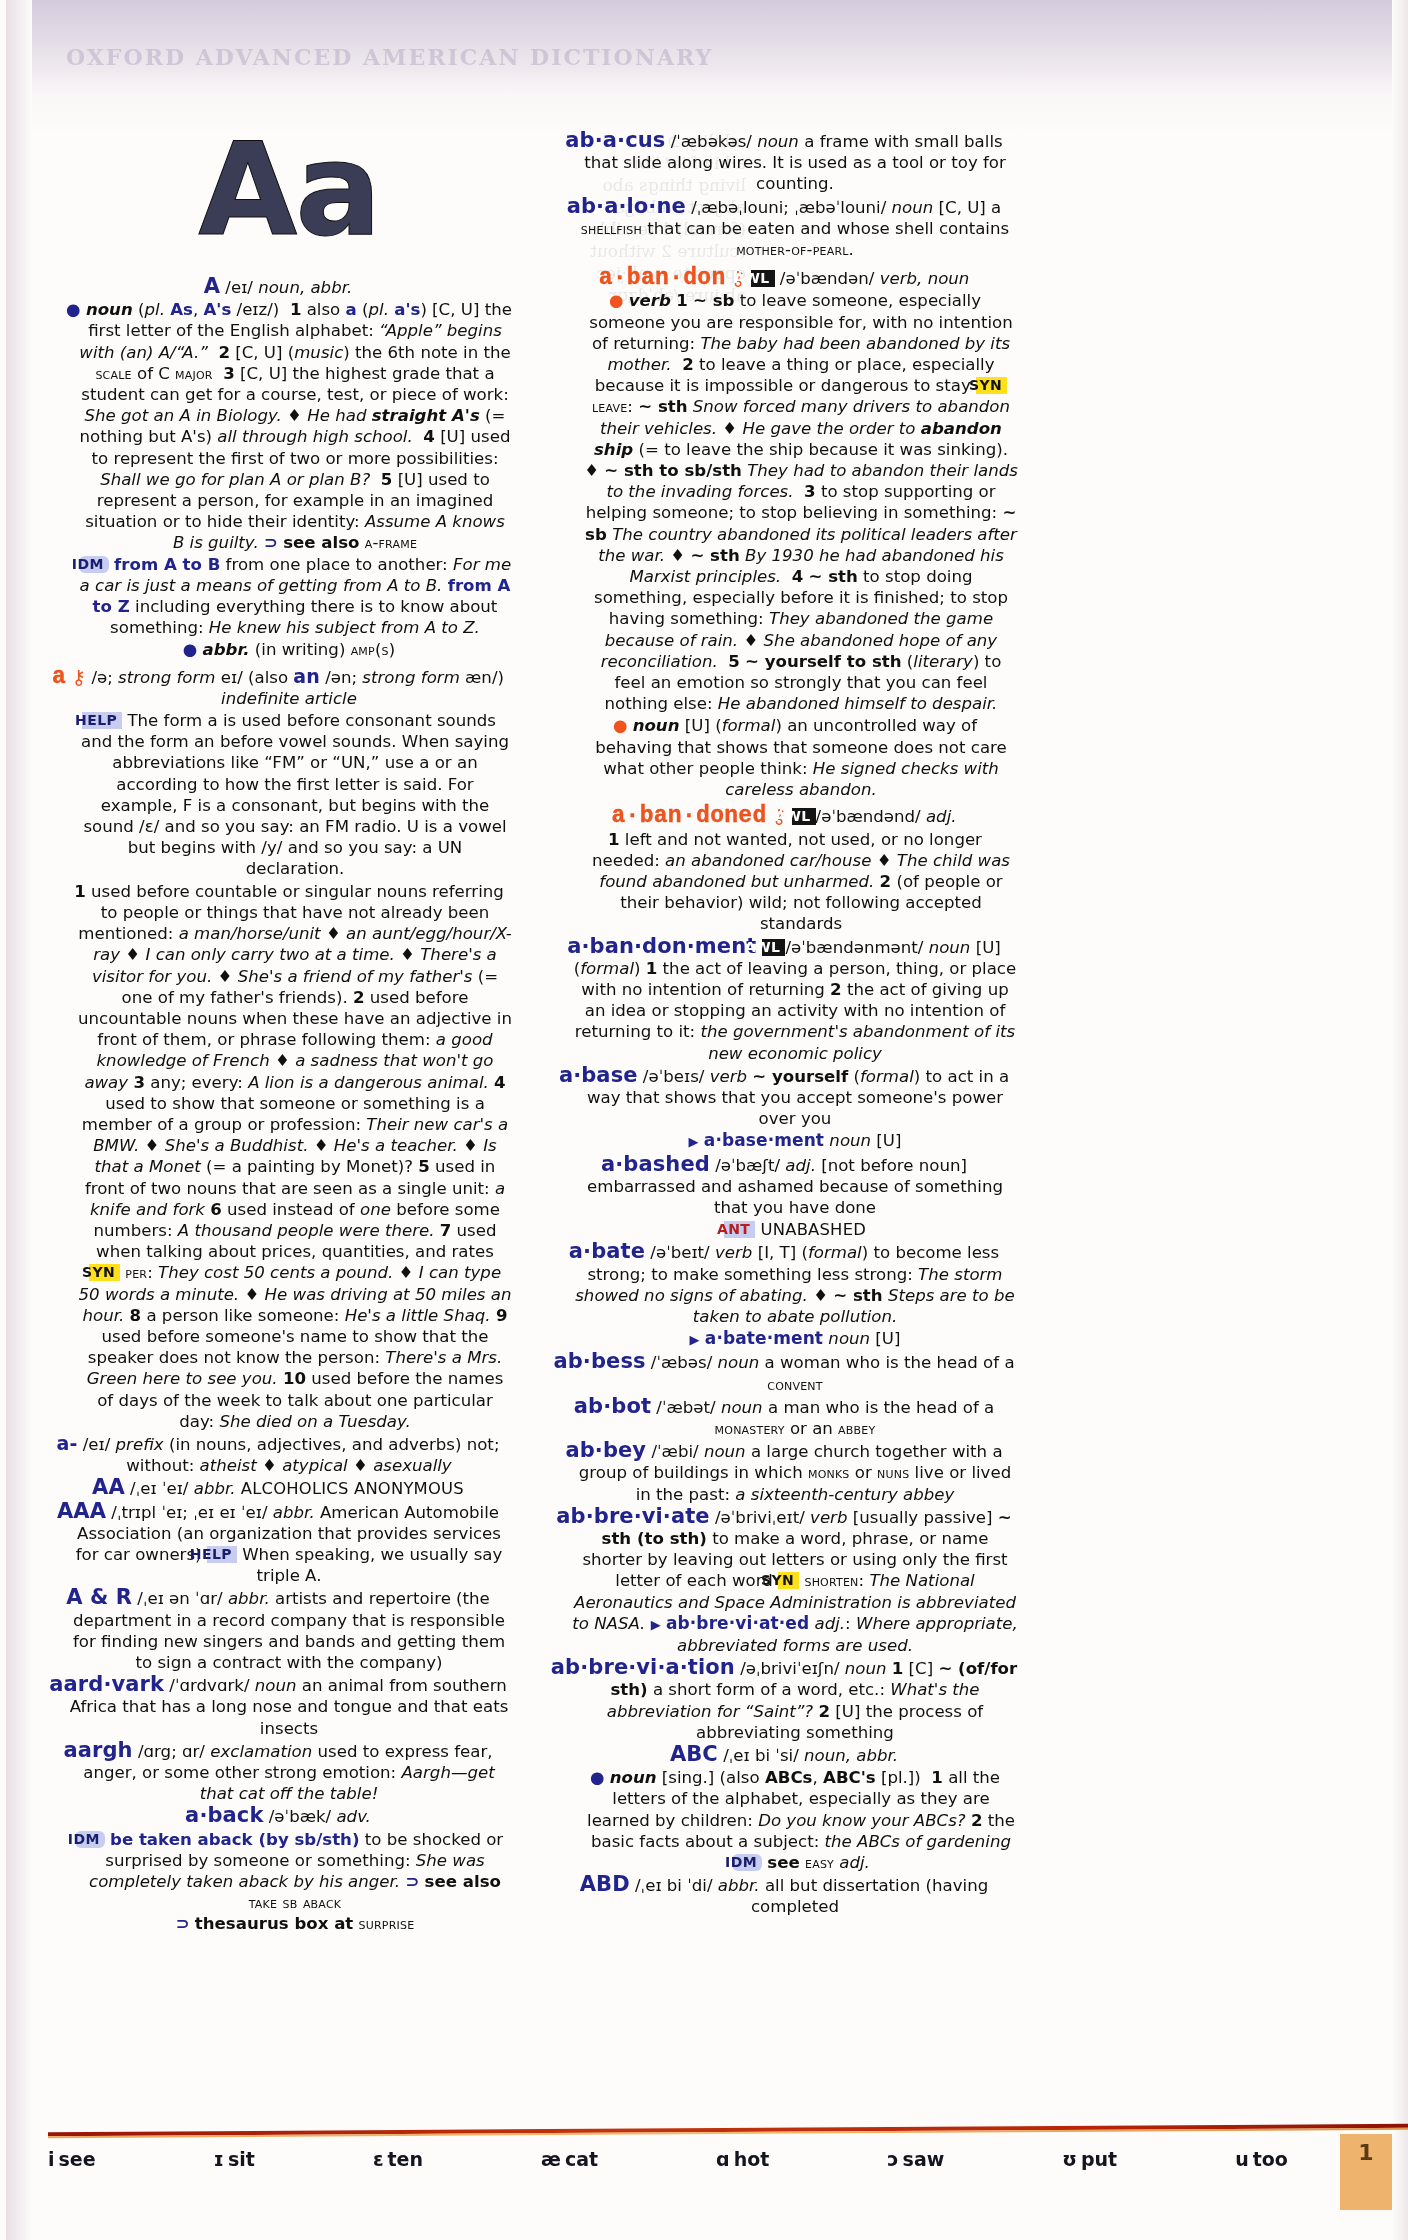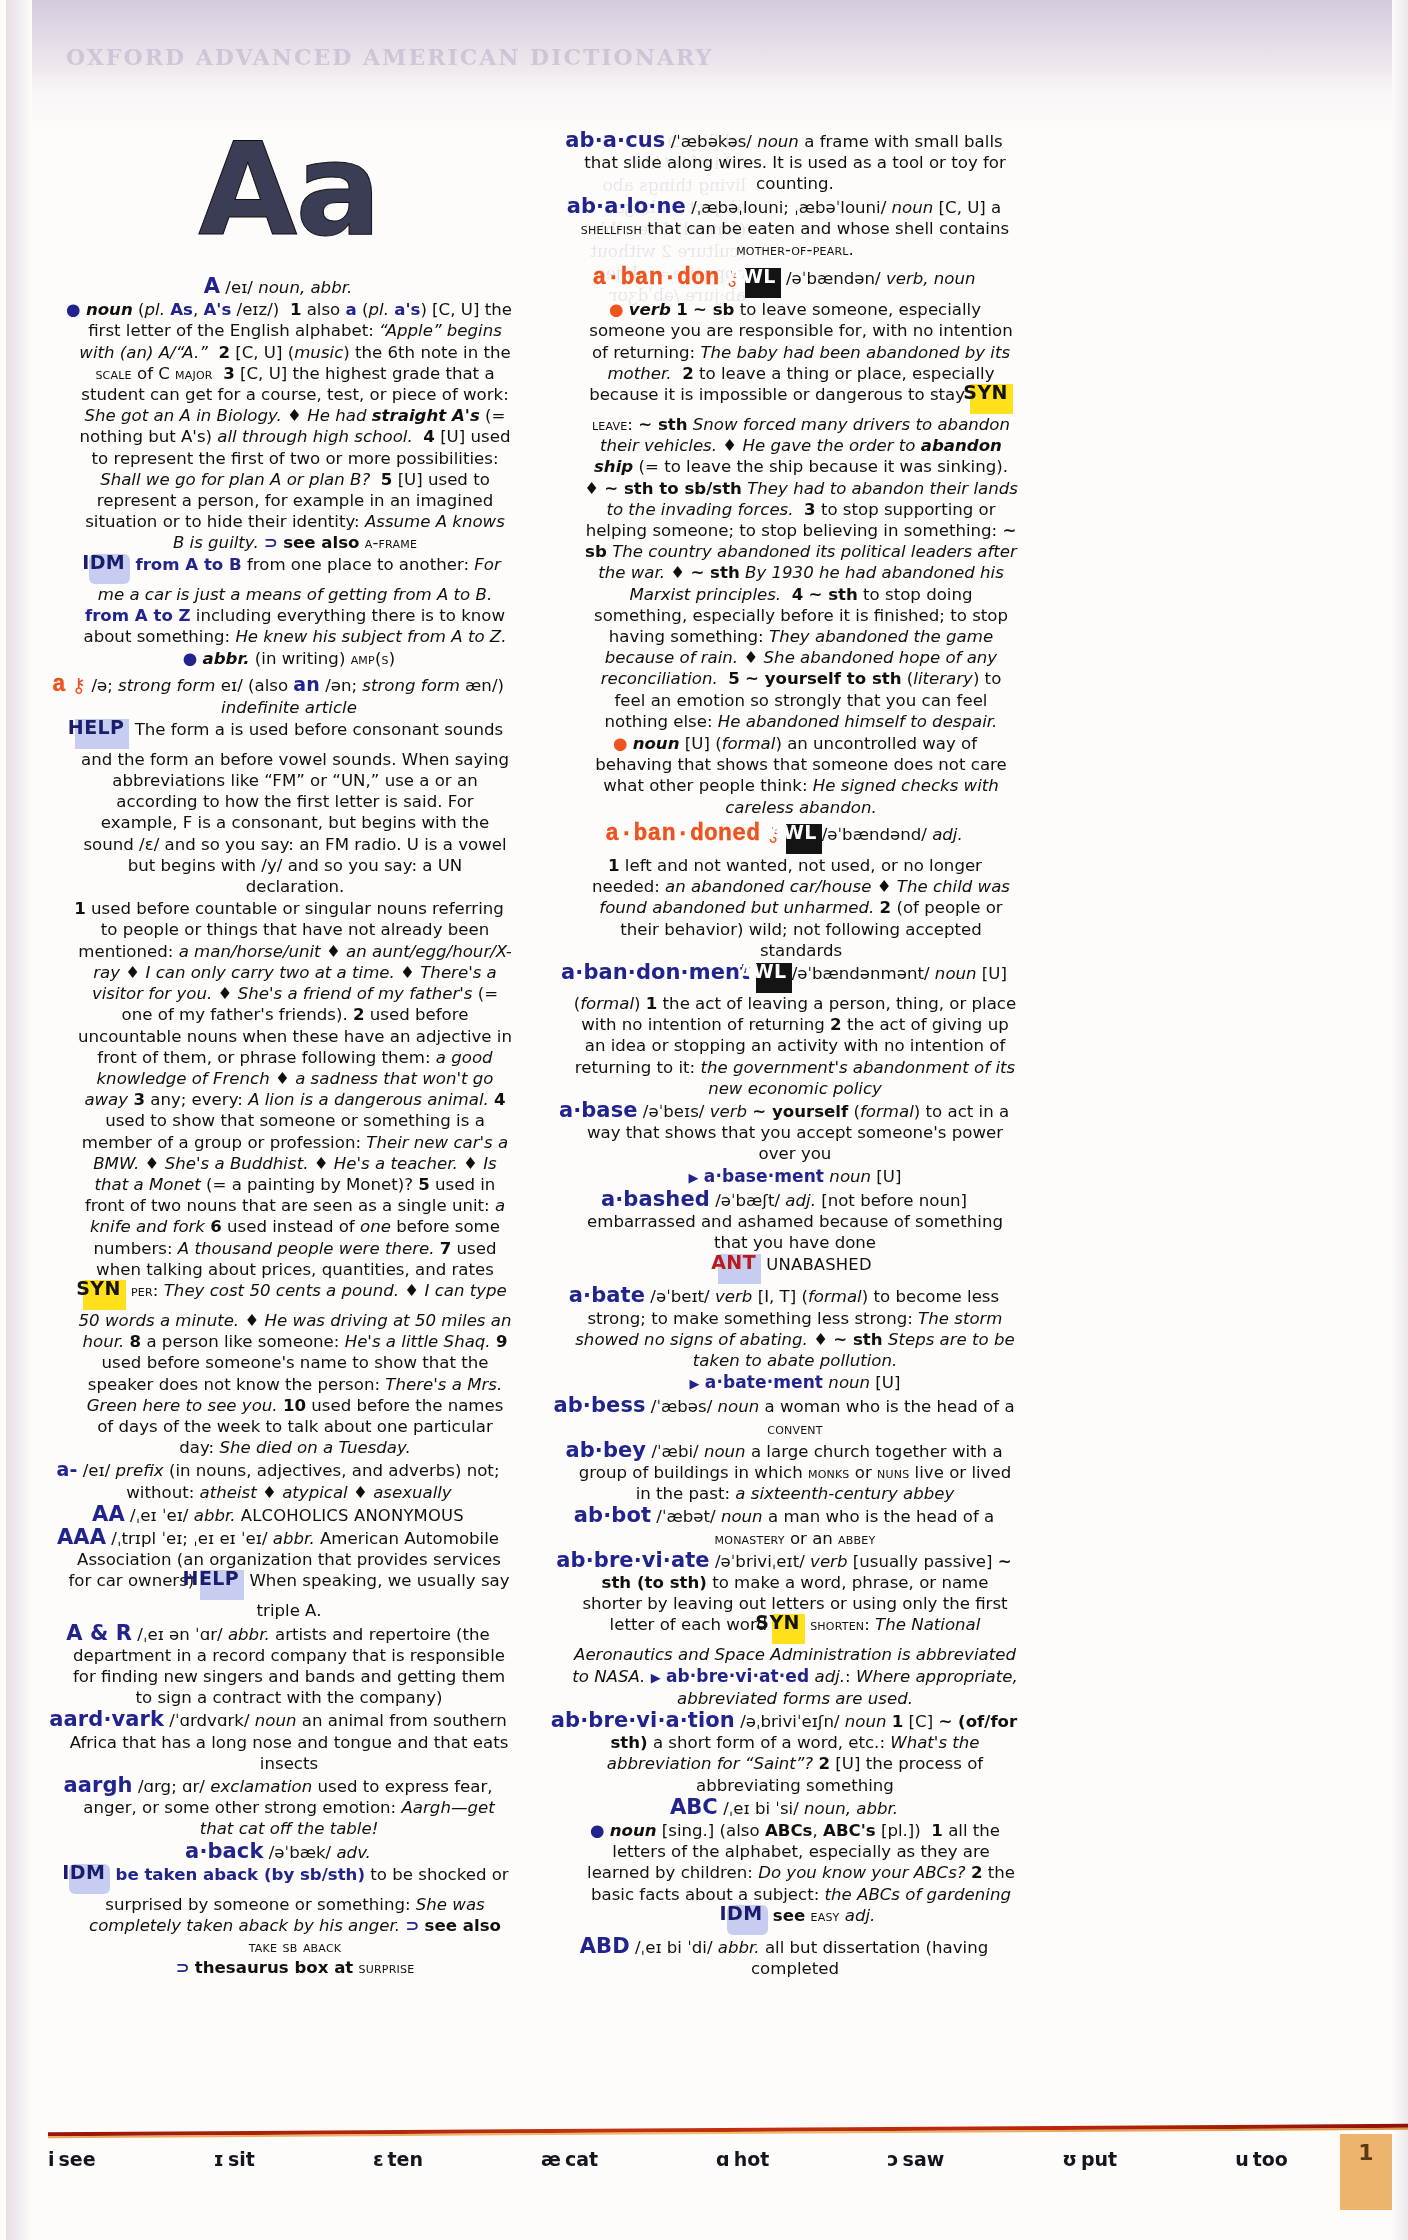--- a/index.html
+++ b/index.html
@@ -80,22 +80,22 @@
   }
   .ipa{font-style:normal;font-family:"DejaVu Sans","Liberation Sans",sans-serif;}
   .pos{font-style:italic;}
   .sc{font-variant:small-caps;font-size:16.4px;letter-spacing:.2px;}
   b{font-weight:bold;}
   .blue{color:#21248c;font-weight:bold;}
   .bul{color:#21248c;font-weight:bold;}
   .bul-o{color:#f0541e;font-weight:bold;}
 
   .badge{
-    display:inline-block;font-weight:bold;font-size:19px;
-    padding:1px 5px 14px 5px;line-height:15px;vertical-align:1px;
+    display:inline-block;font-weight:bold;font-size:14px;
+    padding:1px 5px 1px 5px;line-height:15px;vertical-align:1px;
     letter-spacing:.4px;
   }
   .b-awl{background:#141414;color:#fff;}
   .b-syn{background:#ffe01a;color:#141414;}
   .b-ant{background:#c6cdf0;color:#b91c1c;}
   .b-help{background:#c6cdf0;color:#1a1d6b;}
   .b-idm{background:#c6cdf0;color:#1a1d6b;border-radius:6px;}
   .key{color:#f0541e;font-size:20px;font-weight:bold;vertical-align:-1px;}
   .arrow{color:#21248c;font-weight:bold;}
   .tri{color:#21248c;font-size:13px;}
@@ -321,31 +321,31 @@
       </div>
 
       <div class="entry">
         <span class="hw hw-big">ab·bess</span>
         <span class="ipa">/ˈæbəs/</span>
         <span class="pos"> <i><span>noun</span></i></span>
         <span>a woman who is the head of a <span class="sc">convent</span></span>
       </div>
 
       <div class="entry">
+        <span class="hw hw-big">ab·bot</span>
+        <span class="ipa">/ˈæbət/</span>
+        <span class="pos"> <i><span>noun</span></i></span>
+        <span>a man who is the head of a <span class="sc">monastery</span> or an <span class="sc">abbey</span></span>
+      </div>
+
+      <div class="entry">
         <span class="hw hw-big">ab·bey</span>
         <span class="ipa">/ˈæbi/</span>
         <span class="pos"> <i><span>noun</span></i></span>
         <span>a large church together with a group of buildings in which <span class="sc">monks</span> or <span class="sc">nuns</span> live or lived in the past: <i>a sixteenth-century abbey</i></span>
-      </div>
-
-      <div class="entry">
-        <span class="hw hw-big">ab·bot</span>
-        <span class="ipa">/ˈæbət/</span>
-        <span class="pos"> <i><span>noun</span></i></span>
-        <span>a man who is the head of a <span class="sc">monastery</span> or an <span class="sc">abbey</span></span>
       </div>
 
       <div class="entry">
         <span class="hw hw-big">ab·bre·vi·ate</span>
         <span class="ipa">/əˈbriviˌeɪt/</span>
         <span class="pos"> <i><span>verb</span></i></span>
         <span>[usually passive] <b>~ sth (to sth)</b> to make a word, phrase, or name shorter by leaving out letters or using only the first letter of each word <span class="badge b-syn">SYN</span> <span class="sc">shorten</span>: <i>The National Aeronautics and Space Administration is abbreviated to NASA.</i> <span class="tri">▶</span> <span class="hw" style="font-size:17px;">ab·bre·vi·at·ed</span> <i>adj.</i>: <i>Where appropriate, abbreviated forms are used.</i></span>
       </div>
 
       <div class="entry">

